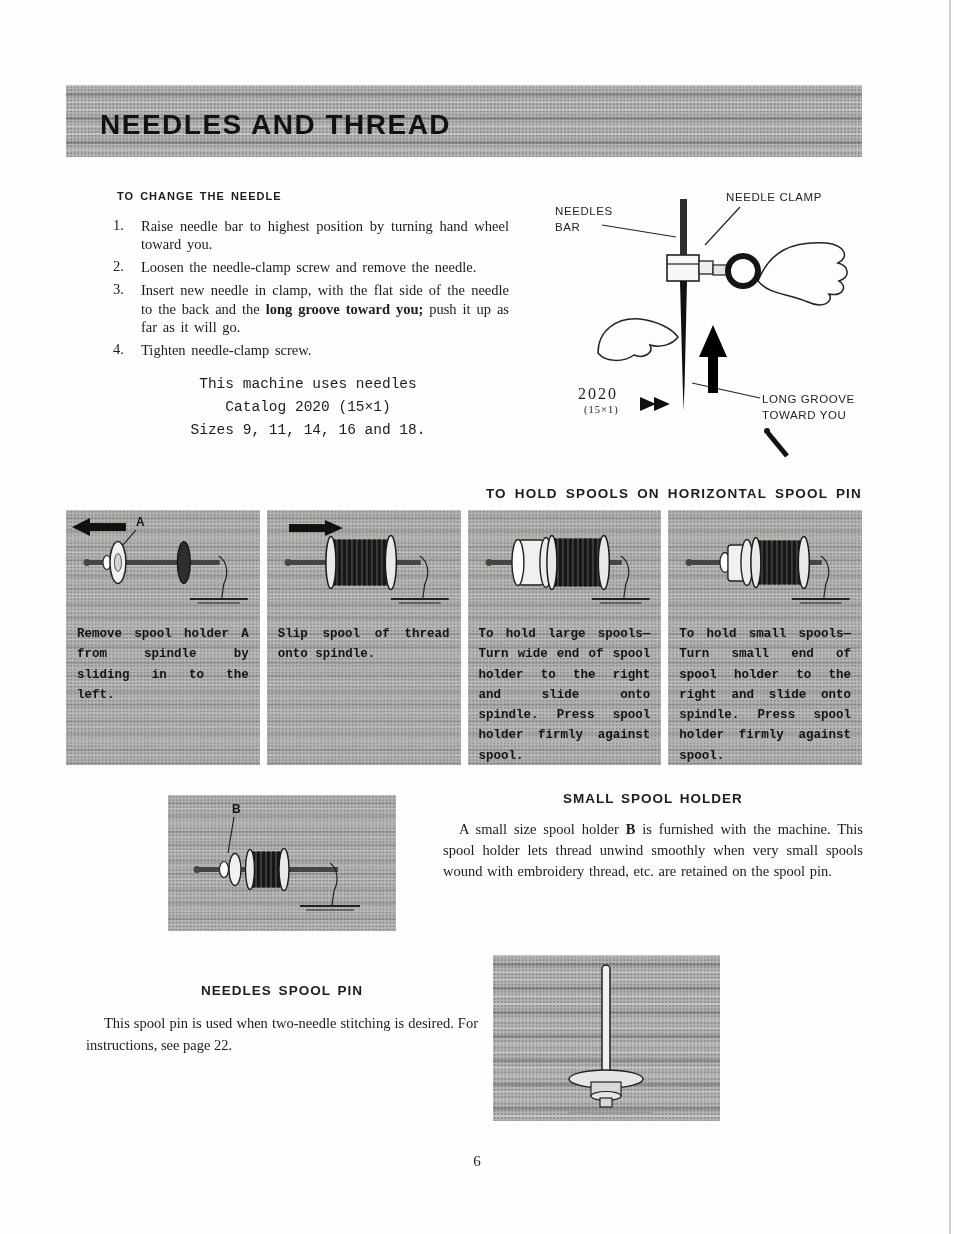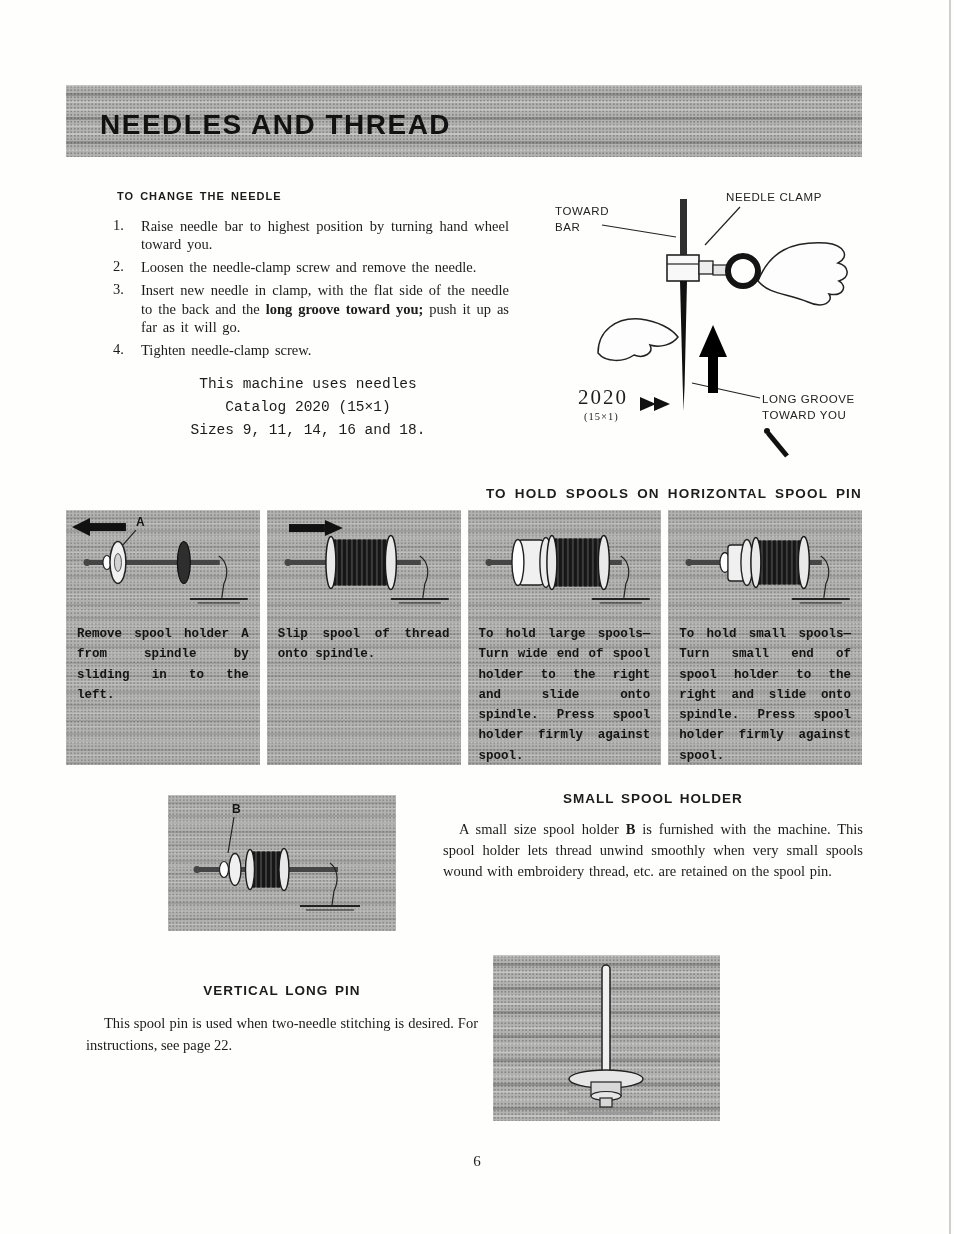--- a/index.html
+++ b/index.html
@@ -38,21 +38,21 @@
   .step .num{flex:0 0 28px;width:28px;font-size:14.5px;}
   .step .txt{flex:1;font-size:14.5px;line-height:1.25;text-align:justify;margin:0;word-spacing:2px;}
   .needle-note{margin-top:14px;width:330px;margin-left:30px;text-align:center;
                font-size:14.5px;line-height:1.6;font-family:Liberation Mono, monospace;}
 
   .needle-figure{position:absolute;left:540px;top:185px;width:335px;height:290px;margin:0;}
   .needle-figure svg{position:absolute;inset:0;}
   .fig-label{position:absolute;font-family:"Liberation Sans",sans-serif;font-size:11.5px;
              letter-spacing:.6px;color:#222;line-height:1.4;}
   .catalog{position:absolute;left:38px;top:200px;}
-  .catalog-num{font-size:21px;letter-spacing:2px;color:#1e1e1e;}
+  .catalog-num{font-size:16px;letter-spacing:2px;color:#1e1e1e;}
   .catalog-size{display:block;font-size:10.5px;letter-spacing:1px;margin:1px 0 14px 6px;}
 
   .spool-heading{position:absolute;left:66px;top:486px;width:796px;text-align:right;
                  font-size:13.5px;letter-spacing:1.2px;word-spacing:3px;margin:0;}
 
   .panel-row{position:absolute;left:66px;top:510px;width:796px;height:255px;display:flex;gap:7px;}
   .panel{flex:1;position:relative;}
   .panel-art{display:block;width:100%;height:108px;}
   .panel-caption{font-family:Liberation Mono, monospace;font-weight:bold;font-size:12.5px;
                  line-height:1.62;color:#141414;text-align:justify;margin:6px 11px 0 11px;}
@@ -137,21 +137,21 @@
       <rect x="168" y="172" width="10" height="36" fill="#000"></rect>
 
       <path d="M58,168 C58,146 76,132 100,134 C118,136 132,144 138,152 C132,160 120,163 110,160 C114,168 104,174 94,170 C84,177 66,178 58,168 Z" fill="#fdfdfd" stroke="#222" stroke-width="1.5"></path>
 
       <polygon points="100,212 100,226 116,219" fill="#111"></polygon>
       <polygon points="114,212 114,226 130,219" fill="#111"></polygon>
 
       <line x1="228" y1="248" x2="247" y2="271" stroke="#111" stroke-width="5"></line>
       <circle cx="227" cy="246" r="3" fill="#111"></circle>
     </svg>
-    <div class="fig-label" style="left:15px;top:18px;width:58px;">TOWARD BAR</div>
+    <div class="fig-label" style="left:15px;top:18px;width:58px;">NEEDLES BAR</div>
     <div class="fig-label" style="left:186px;top:4px;width:130px;">NEEDLE CLAMP</div>
     <div class="fig-label" style="left:222px;top:206px;width:104px;">LONG GROOVE TOWARD YOU</div>
     <div class="catalog">
       <span class="catalog-num">2020</span>
       <span class="catalog-size">(15×1)</span>
     </div>
   </figure>
 
   <h2 class="h-sans spool-heading">TO HOLD SPOOLS ON HORIZONTAL SPOOL PIN</h2>
 
@@ -247,21 +247,21 @@
       <line x1="138" y1="115" x2="186" y2="115" stroke="#222" stroke-width="1"></line>
     </svg>
   </figure>
 
   <section class="small-spool">
     <h2 class="h-sans">SMALL SPOOL HOLDER</h2>
     <p><span>A small size spool holder </span><b>B</b><span> is furnished with the machine. This spool holder lets thread unwind smoothly when very small spools wound with embroidery thread, etc. are retained on the spool pin.</span></p>
   </section>
 
   <section class="vertical-spool">
-    <h2 class="h-sans">VERTICAL LONG PIN</h2>
+    <h2 class="h-sans">NEEDLES SPOOL PIN</h2>
     <p>This spool pin is used when two-needle stitching is desired. For instructions, see page 22.</p>
   </section>
 
   <figure class="vertical-pin halftone streaky">
     <svg viewBox="0 0 227 166">
       <line x1="75" y1="158" x2="160" y2="158" stroke="#9a9a9a" stroke-width="3"></line>
       <rect x="109" y="10" width="8" height="112" rx="4" fill="#f0f0f0" stroke="#222" stroke-width="1.5"></rect>
       <ellipse cx="113" cy="124" rx="37" ry="9" fill="#e6e6e6" stroke="#222" stroke-width="1.5"></ellipse>
       <rect x="98" y="127" width="30" height="14" fill="#d8d8d8" stroke="#222" stroke-width="1.2"></rect>
       <ellipse cx="113" cy="141" rx="15" ry="4.5" fill="#e6e6e6" stroke="#222" stroke-width="1.2"></ellipse>

